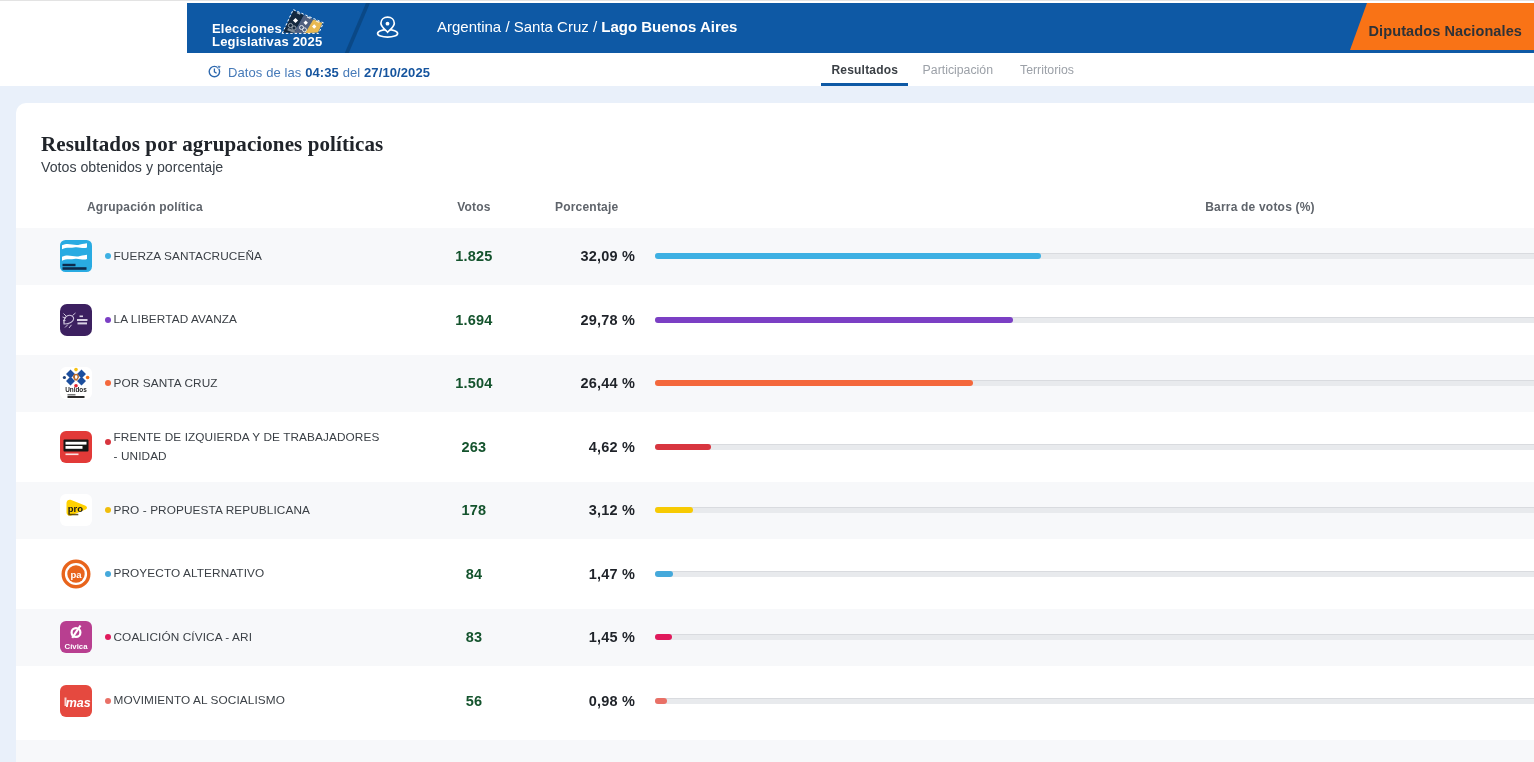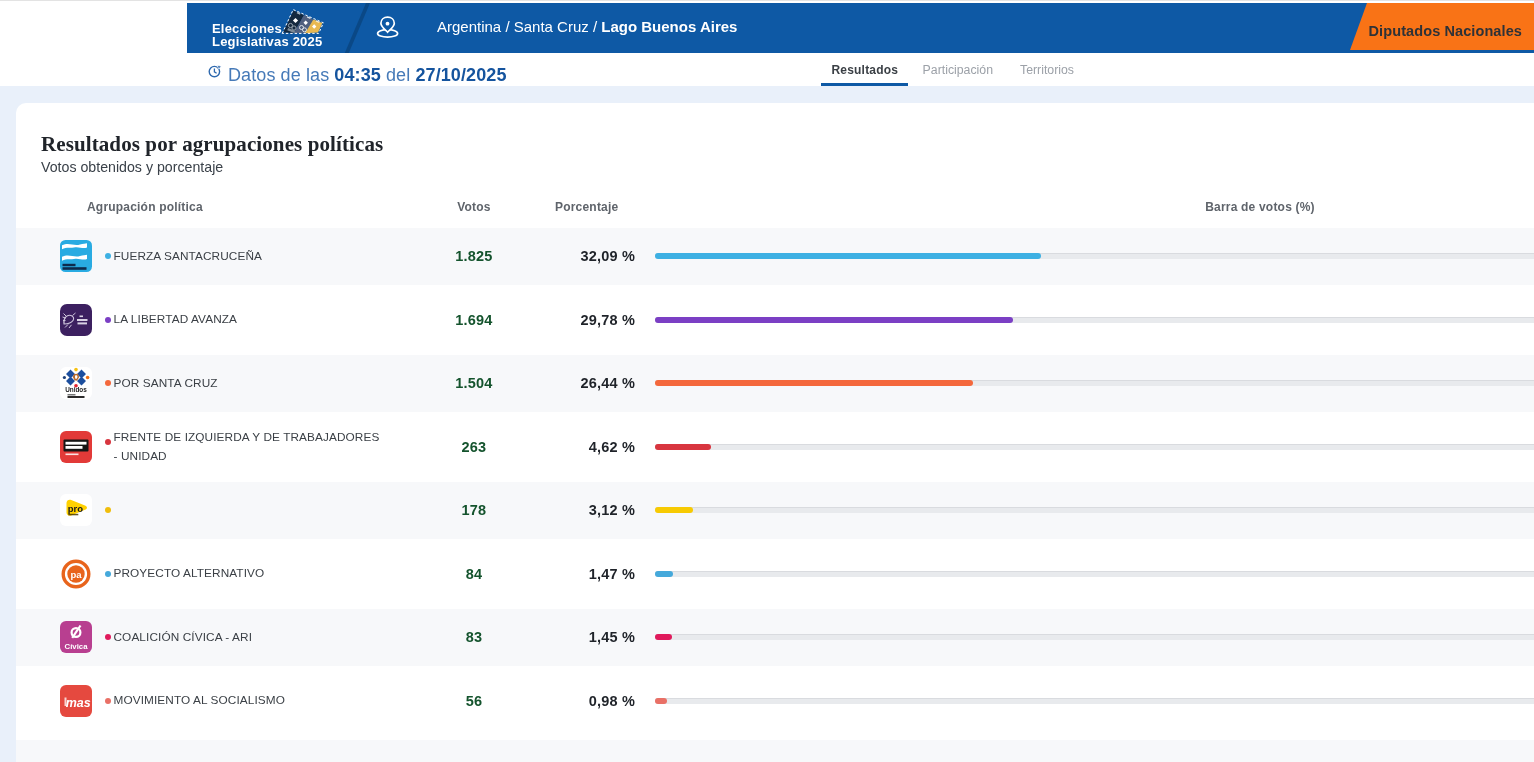--- a/index.html
+++ b/index.html
@@ -20,21 +20,21 @@
   #pin { left:374px; top:8px; }
   #crumb { left:409px; top:0; height:53px; line-height:53px; color:#fff; font-size:15px; letter-spacing:0;margin-left:28px; }
   #crumb b { font-weight:bold; }
   
   #tab-dip { left:1350px; top:3px; width:184px; height:47px; background:#f97316;
     clip-path:polygon(17px 0, 184px 0, 184px 47px, 0 47px); }
   #tab-dip span { position:absolute; right:12px; top:20px; font-size:14.5px; font-weight:bold;
     color:#2e3237; letter-spacing:.1px; }
   
   #clock { left:207px; top:63px; }
-  #datos { left:228px; top:64.5px; font-size:18px; color:#467ab8; letter-spacing:.1px; }
+  #datos { left:228px; top:64.5px; font-size:13px; color:#467ab8; letter-spacing:.1px; }
   #datos b { color:#15549e; }
   .tab { top:62.5px; font-size:12.3px; color:#9ca1a8; transform:translateX(-50%); white-space:nowrap; }
   #tab1 { left:864.8px; color:#3b4046; font-weight:bold; font-size:12px; letter-spacing:.2px;}
   #tab2 { left:957.8px; }
   #tab3 { left:1047px; }
   #tab-underline { left:821px; top:83px; width:87px; height:3px; background:#0e59a5; }
   
   #pagebg { left:0; top:86px; width:1534px; height:676px; background:#e9f0fa; }
   #card { left:16px; top:103px; width:1518px; height:672px; background:#fff;
     border-radius:10px 0 0 0; }
@@ -197,20 +197,21 @@
 
     <div class="abs row odd" style="top:375.5px">
         <div class="rowbg"></div>
       <svg class="logo" viewBox="0 0 32 32">
           <rect width="32" height="32" rx="6" fill="#fff"></rect>
           <path d="M6.5 9 C6.5 6.2 9.2 5.1 11.2 6 L25 11.6 C27.6 12.7 27.6 14.8 25 15.8 L11.2 21.4 C9 22.3 6.5 21.2 6.5 18.6 Z" fill="#ffd100"></path>
           <text x="7.8" y="17.6" font-size="9.5" font-weight="bold" fill="#191919" font-family="Liberation Sans">pro</text>
           <rect x="8.3" y="19.8" width="10" height="1.5" fill="#4a3a00" opacity=".85"></rect>
         </svg>
       <div class="dot" style="background:#f0bd0c"></div>
+      <div class="pname">PRO - PROPUESTA REPUBLICANA</div>
       <div class="votes">178</div>
         <div class="pct">3,12&nbsp;%</div>
       <div class="track">
           <div class="fill" style="width:37.5px;background:#f7ca02"></div>
         </div>
     </div>
 
     <div class="abs row" style="top:439px">
       <svg class="logo" viewBox="0 0 32 32">
           <circle cx="16" cy="16" r="12.8" fill="#fff" stroke="#e8641c" stroke-width="3.4"></circle>

